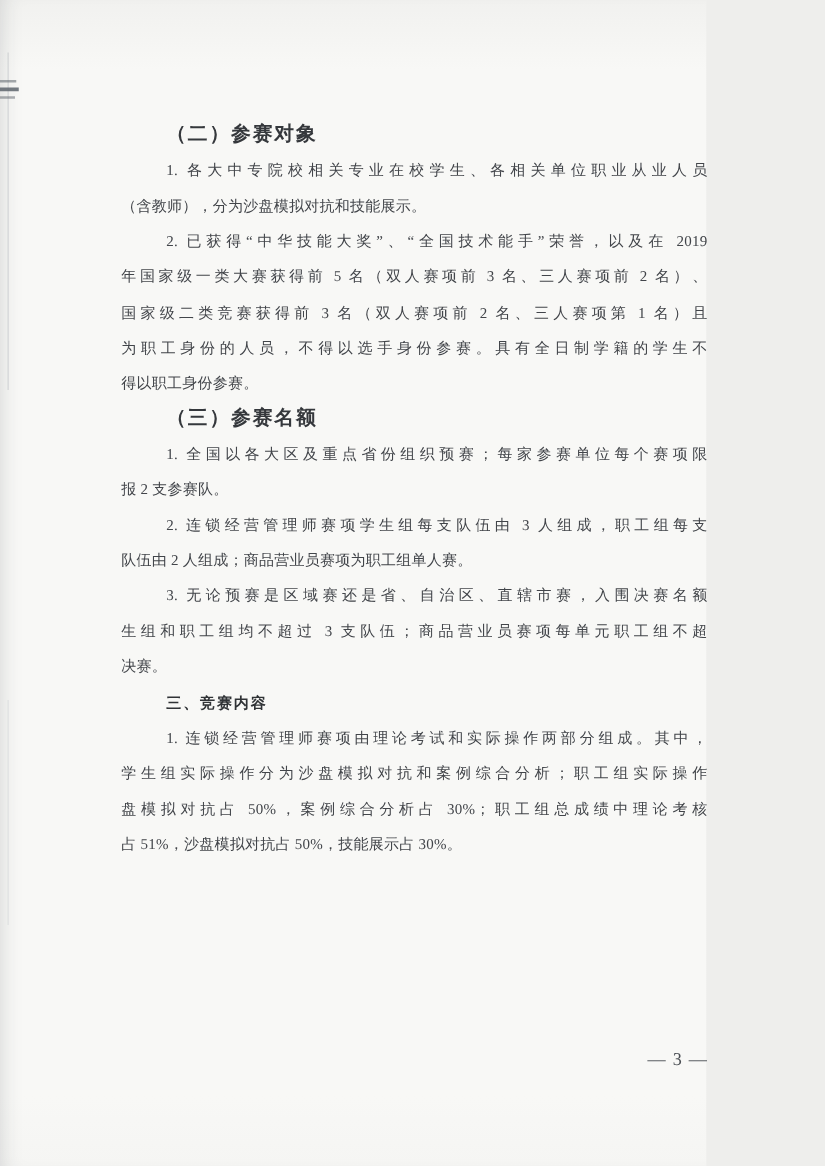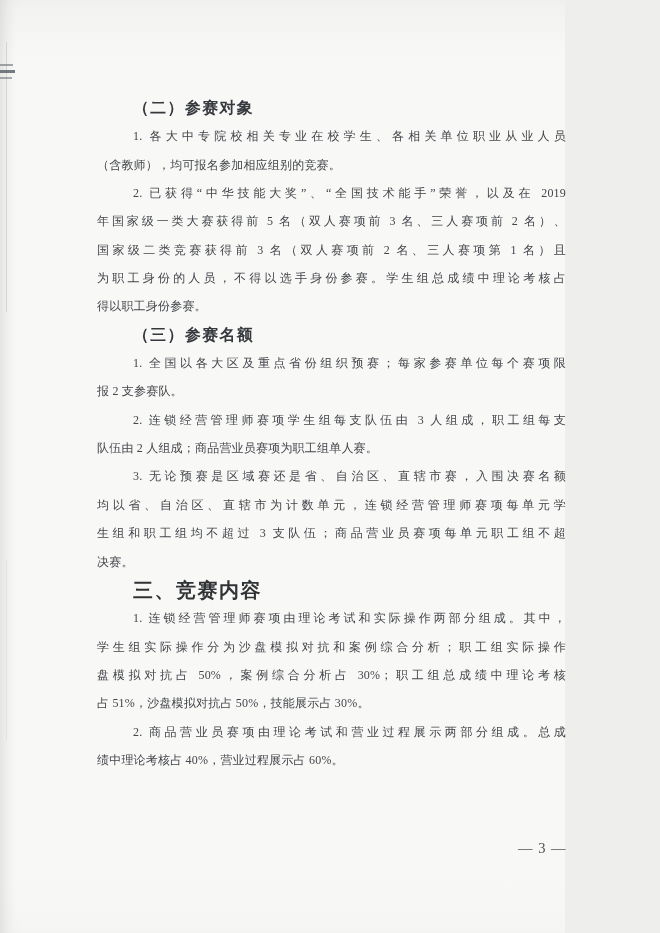--- a/index.html
+++ b/index.html
@@ -75,21 +75,21 @@
   .block.heading-kai .line {
     font-weight: bold;
     font-size: 15.8px;
     color: #35383c;
     text-align-last: left;
     letter-spacing: 1.5px;
   }
   .block.heading-hei .line {
     font-family: "Liberation Sans", "DejaVu Sans", sans-serif;
     font-weight: bold;
-    font-size: 20px;
+    font-size: 12px;
     color: #303336;
     text-align-last: left;
     letter-spacing: 1.5px;
   }
   .page-number {
     position: absolute;
     left: 518px;
     top: 840px;
     width: 80px;
     font-size: 14.5px;
@@ -112,56 +112,51 @@
     <span class="d d3"></span>
   </div>
 
   <div class="content">
 
   <div class="block heading-kai">
         <div class="line indent last">（二）参赛对象</div>
       </div>
       <div class="block body">
         <div class="line indent">1. 各大中专院校相关专业在校学生、各相关单位职业从业人员</div>
-        <div class="line last">（含教师），均可报名参加相应组别的竞赛。</div>
+        <div class="line last">（含教师），分为沙盘模拟对抗和技能展示。</div>
       </div>
       <div class="block body">
         <div class="line indent">2. 已获得“中华技能大奖”、“全国技术能手”荣誉，以及在 2019</div>
         <div class="line">年国家级一类大赛获得前 5 名（双人赛项前 3 名、三人赛项前 2 名）、</div>
         <div class="line">国家级二类竞赛获得前 3 名（双人赛项前 2 名、三人赛项第 1 名）且</div>
-        <div class="line">为职工身份的人员，不得以选手身份参赛。学生组总成绩中理论考核占</div>
+        <div class="line">为职工身份的人员，不得以选手身份参赛。具有全日制学籍的学生不</div>
         <div class="line last">得以职工身份参赛。</div>
       </div>
       <div class="block heading-kai">
         <div class="line indent last">（三）参赛名额</div>
       </div>
       <div class="block body">
         <div class="line indent">1. 全国以各大区及重点省份组织预赛；每家参赛单位每个赛项限</div>
         <div class="line last">报 2 支参赛队。</div>
       </div>
       <div class="block body">
         <div class="line indent">2. 连锁经营管理师赛项学生组每支队伍由 3 人组成，职工组每支</div>
         <div class="line last">队伍由 2 人组成；商品营业员赛项为职工组单人赛。</div>
       </div>
       <div class="block body">
         <div class="line indent">3. 无论预赛是区域赛还是省、自治区、直辖市赛，入围决赛名额</div>
-        <div class="line">均以省、自治区、直辖市为计数单元，连锁经营管理师赛项每单元学</div>
         <div class="line">生组和职工组均不超过 3 支队伍；商品营业员赛项每单元职工组不超</div>
         <div class="line last">决赛。</div>
       </div>
       <div class="block heading-hei">
         <div class="line indent last">三、竞赛内容</div>
       </div>
       <div class="block body">
         <div class="line indent">1. 连锁经营管理师赛项由理论考试和实际操作两部分组成。其中，</div>
         <div class="line">学生组实际操作分为沙盘模拟对抗和案例综合分析；职工组实际操作</div>
         <div class="line">盘模拟对抗占 50%，案例综合分析占 30%；职工组总成绩中理论考核</div>
         <div class="line last">占 51%，沙盘模拟对抗占 50%，技能展示占 30%。</div>
       </div>
-      <div class="block body">
-        <div class="line indent">2. 商品营业员赛项由理论考试和营业过程展示两部分组成。总成</div>
-        <div class="line last">绩中理论考核占 40%，营业过程展示占 60%。</div>
-      </div>
     </div>
 
   <div class="page-number">— 3 —</div>
 
 </div>
 
 </body></html>

